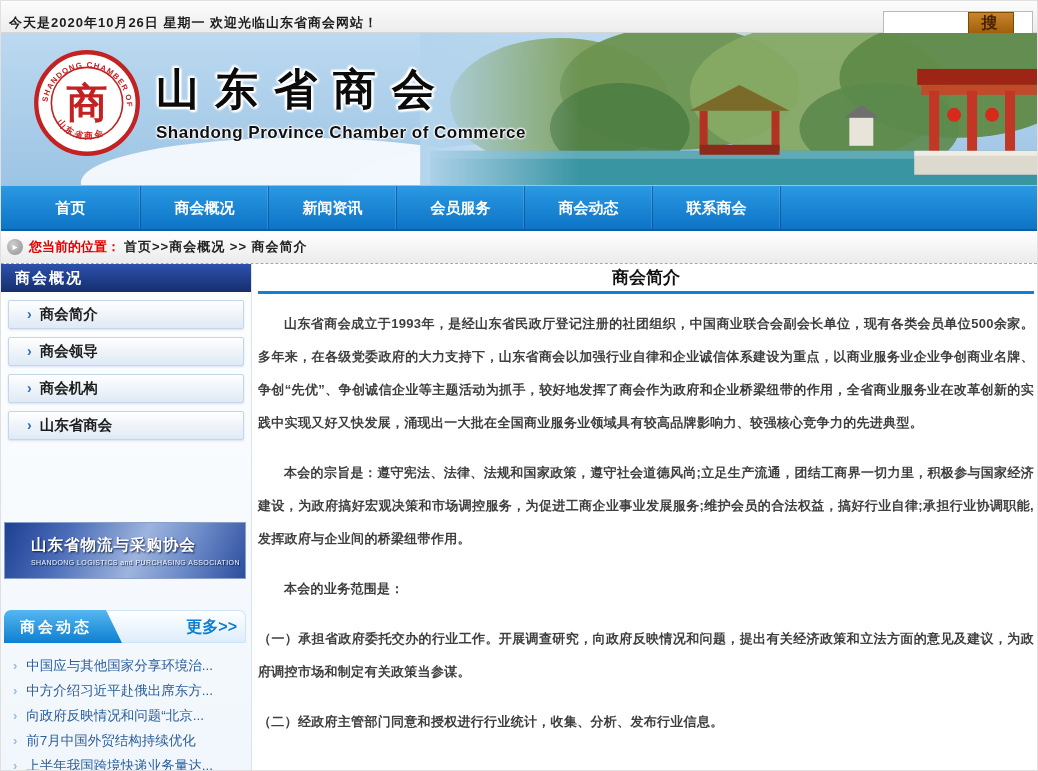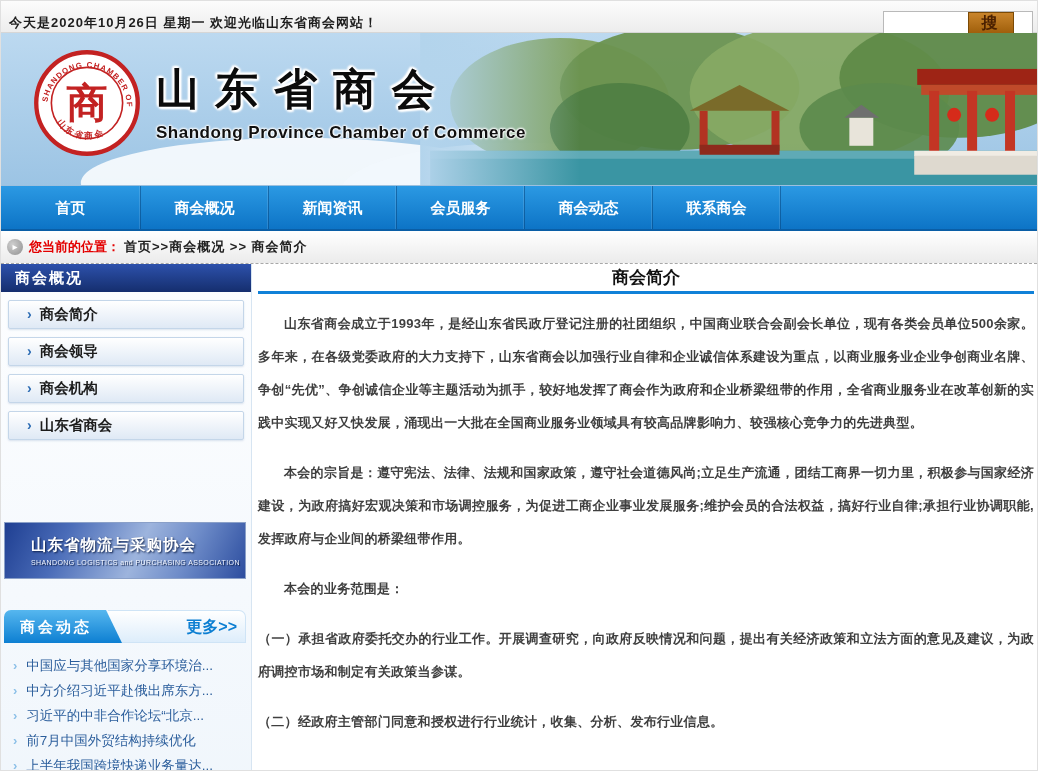--- a/index.html
+++ b/index.html
@@ -207,21 +207,21 @@
       <div class="news-module">
         <div class="news-header">
           <div class="news-tab">商会动态</div>
           <div class="news-headrest">
             <a class="news-more">更多&gt;&gt;</a>
           </div>
         </div>
         <ul class="news-list">
           <li><span class="news-bullet">›</span><span>中国应与其他国家分享环境治...</span></li>
           <li><span class="news-bullet">›</span><span>中方介绍习近平赴俄出席东方...</span></li>
-          <li><span class="news-bullet">›</span><span>习近平的中非合作论坛“北京...</span></li>
+          <li><span class="news-bullet">›</span><span>向政府反映情况和问题“北京...</span></li>
           <li><span class="news-bullet">›</span><span>前7月中国外贸结构持续优化</span></li>
           <li><span class="news-bullet">›</span><span>上半年我国跨境快递业务量达...</span></li>
         </ul>
       </div>
     </aside>
 
     <main class="main">
       <h2 class="article-title">商会简介</h2>
       <div class="article">
         <p class="p-indent">山东省商会成立于1993年，是经山东省民政厅登记注册的社团组织，中国商业联合会副会长单位，现有各类会员单位500余家。多年来，在各级党委政府的大力支持下，山东省商会以加强行业自律和企业诚信体系建设为重点，以商业服务业企业争创商业名牌、争创“先优”、争创诚信企业等主题活动为抓手，较好地发挥了商会作为政府和企业桥梁纽带的作用，全省商业服务业在改革创新的实践中实现又好又快发展，涌现出一大批在全国商业服务业领域具有较高品牌影响力、较强核心竞争力的先进典型。</p>

